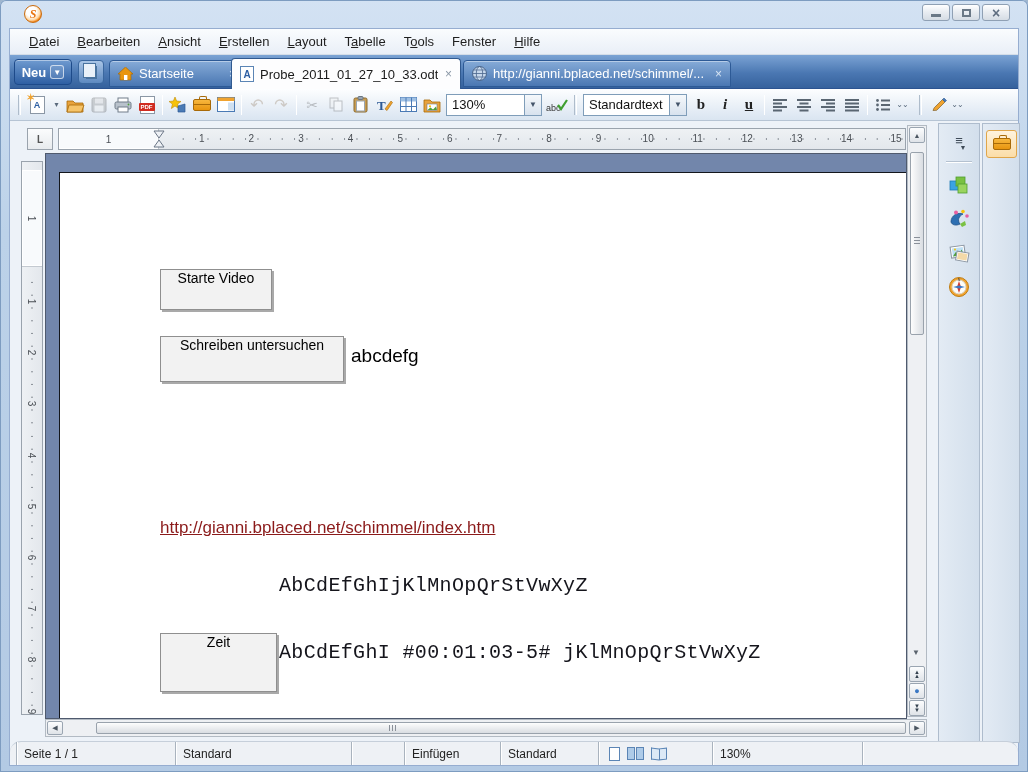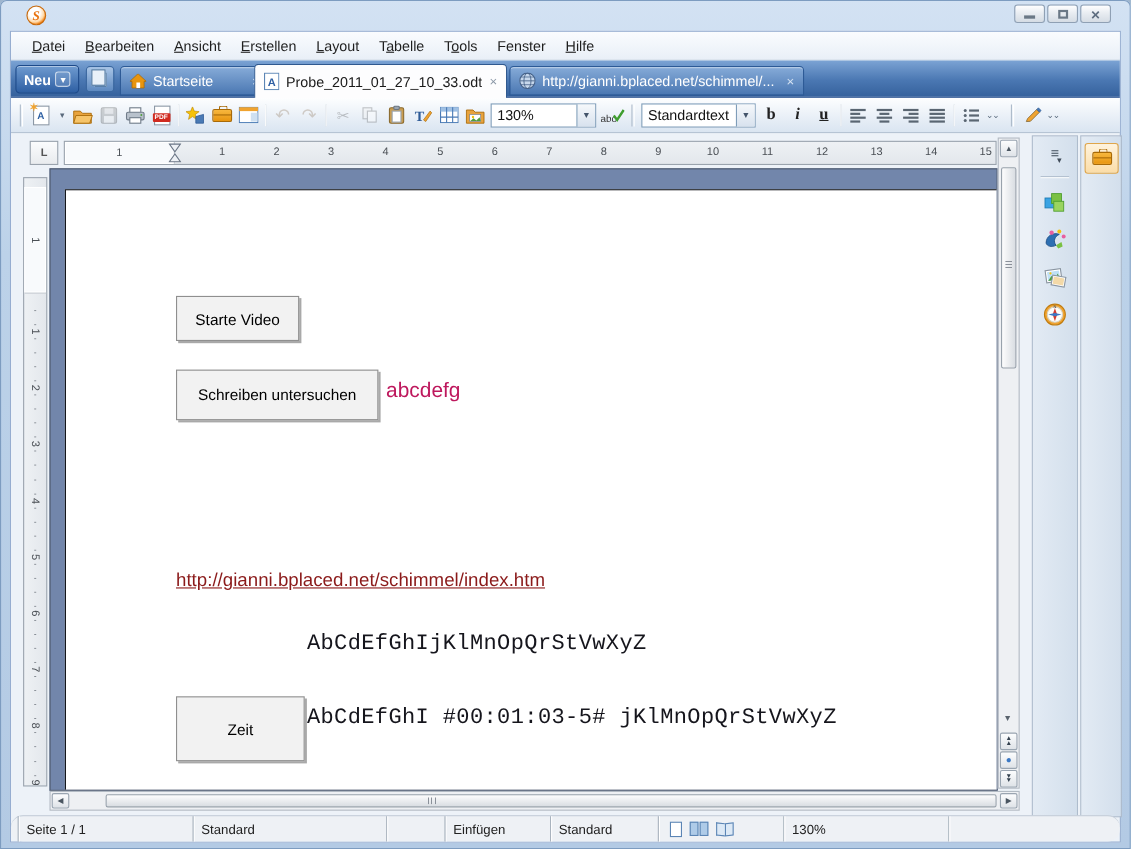--- a/index.html
+++ b/index.html
@@ -113,22 +113,22 @@
   .vnum { flex:0 0 51.2px; display:flex; align-items:center; justify-content:center;
     background:radial-gradient(circle 1px at 10px 6.4px, #868c94 50%, transparent 60%);
     background-size:20px 12.8px; background-repeat:repeat-y; }
   
   .doc-view { position:absolute; left:35px; top:124px; width:862px; height:566px;
     background:#7286ab; border:1px solid #4f5a6e; overflow:hidden; }
   .page { position:absolute; left:13px; top:18px; width:849px; height:547px;
     background:#fff; border:1px solid #14171c; }
   .doc-btn { position:absolute; background:#f2f2f2; border:1px solid #8f8f8f;
     box-shadow:2px 2px 0 #a9a9a9; color:#000; font-size:14px;
-    display:flex; align-items:center; justify-content:center; }
-  .t-sample { position:absolute; font-size:19px; color:#be185d; }
+    display:flex; align-items:flex-start; justify-content:center; }
+  .t-sample { position:absolute; font-size:19px; color:#000000; }
   .t-path { position:absolute; font-size:14px; color:#111; }
   .t-link { position:absolute; font-size:17px; text-decoration:underline;text-align:right; }
   .t-mono { position:absolute; font-family:"Liberation Mono",monospace; font-size:20px;
     letter-spacing:.35px; color:#15151c; white-space:nowrap; }
   
   .v-scrollbar { position:absolute; left:897px; top:96px; width:20px; height:592px;
     background:#eef0f3; border:1px solid #b2bac3; }
   .sb-btn { background:linear-gradient(#fcfdfe,#dfe3e8); border:1px solid #9aa5b1; color:#4a5560;
     display:flex; align-items:center; justify-content:center; font-size:7px; border-radius:2px; }
   .v-up { position:absolute; left:1px; top:1px; width:16px; height:16px; }

